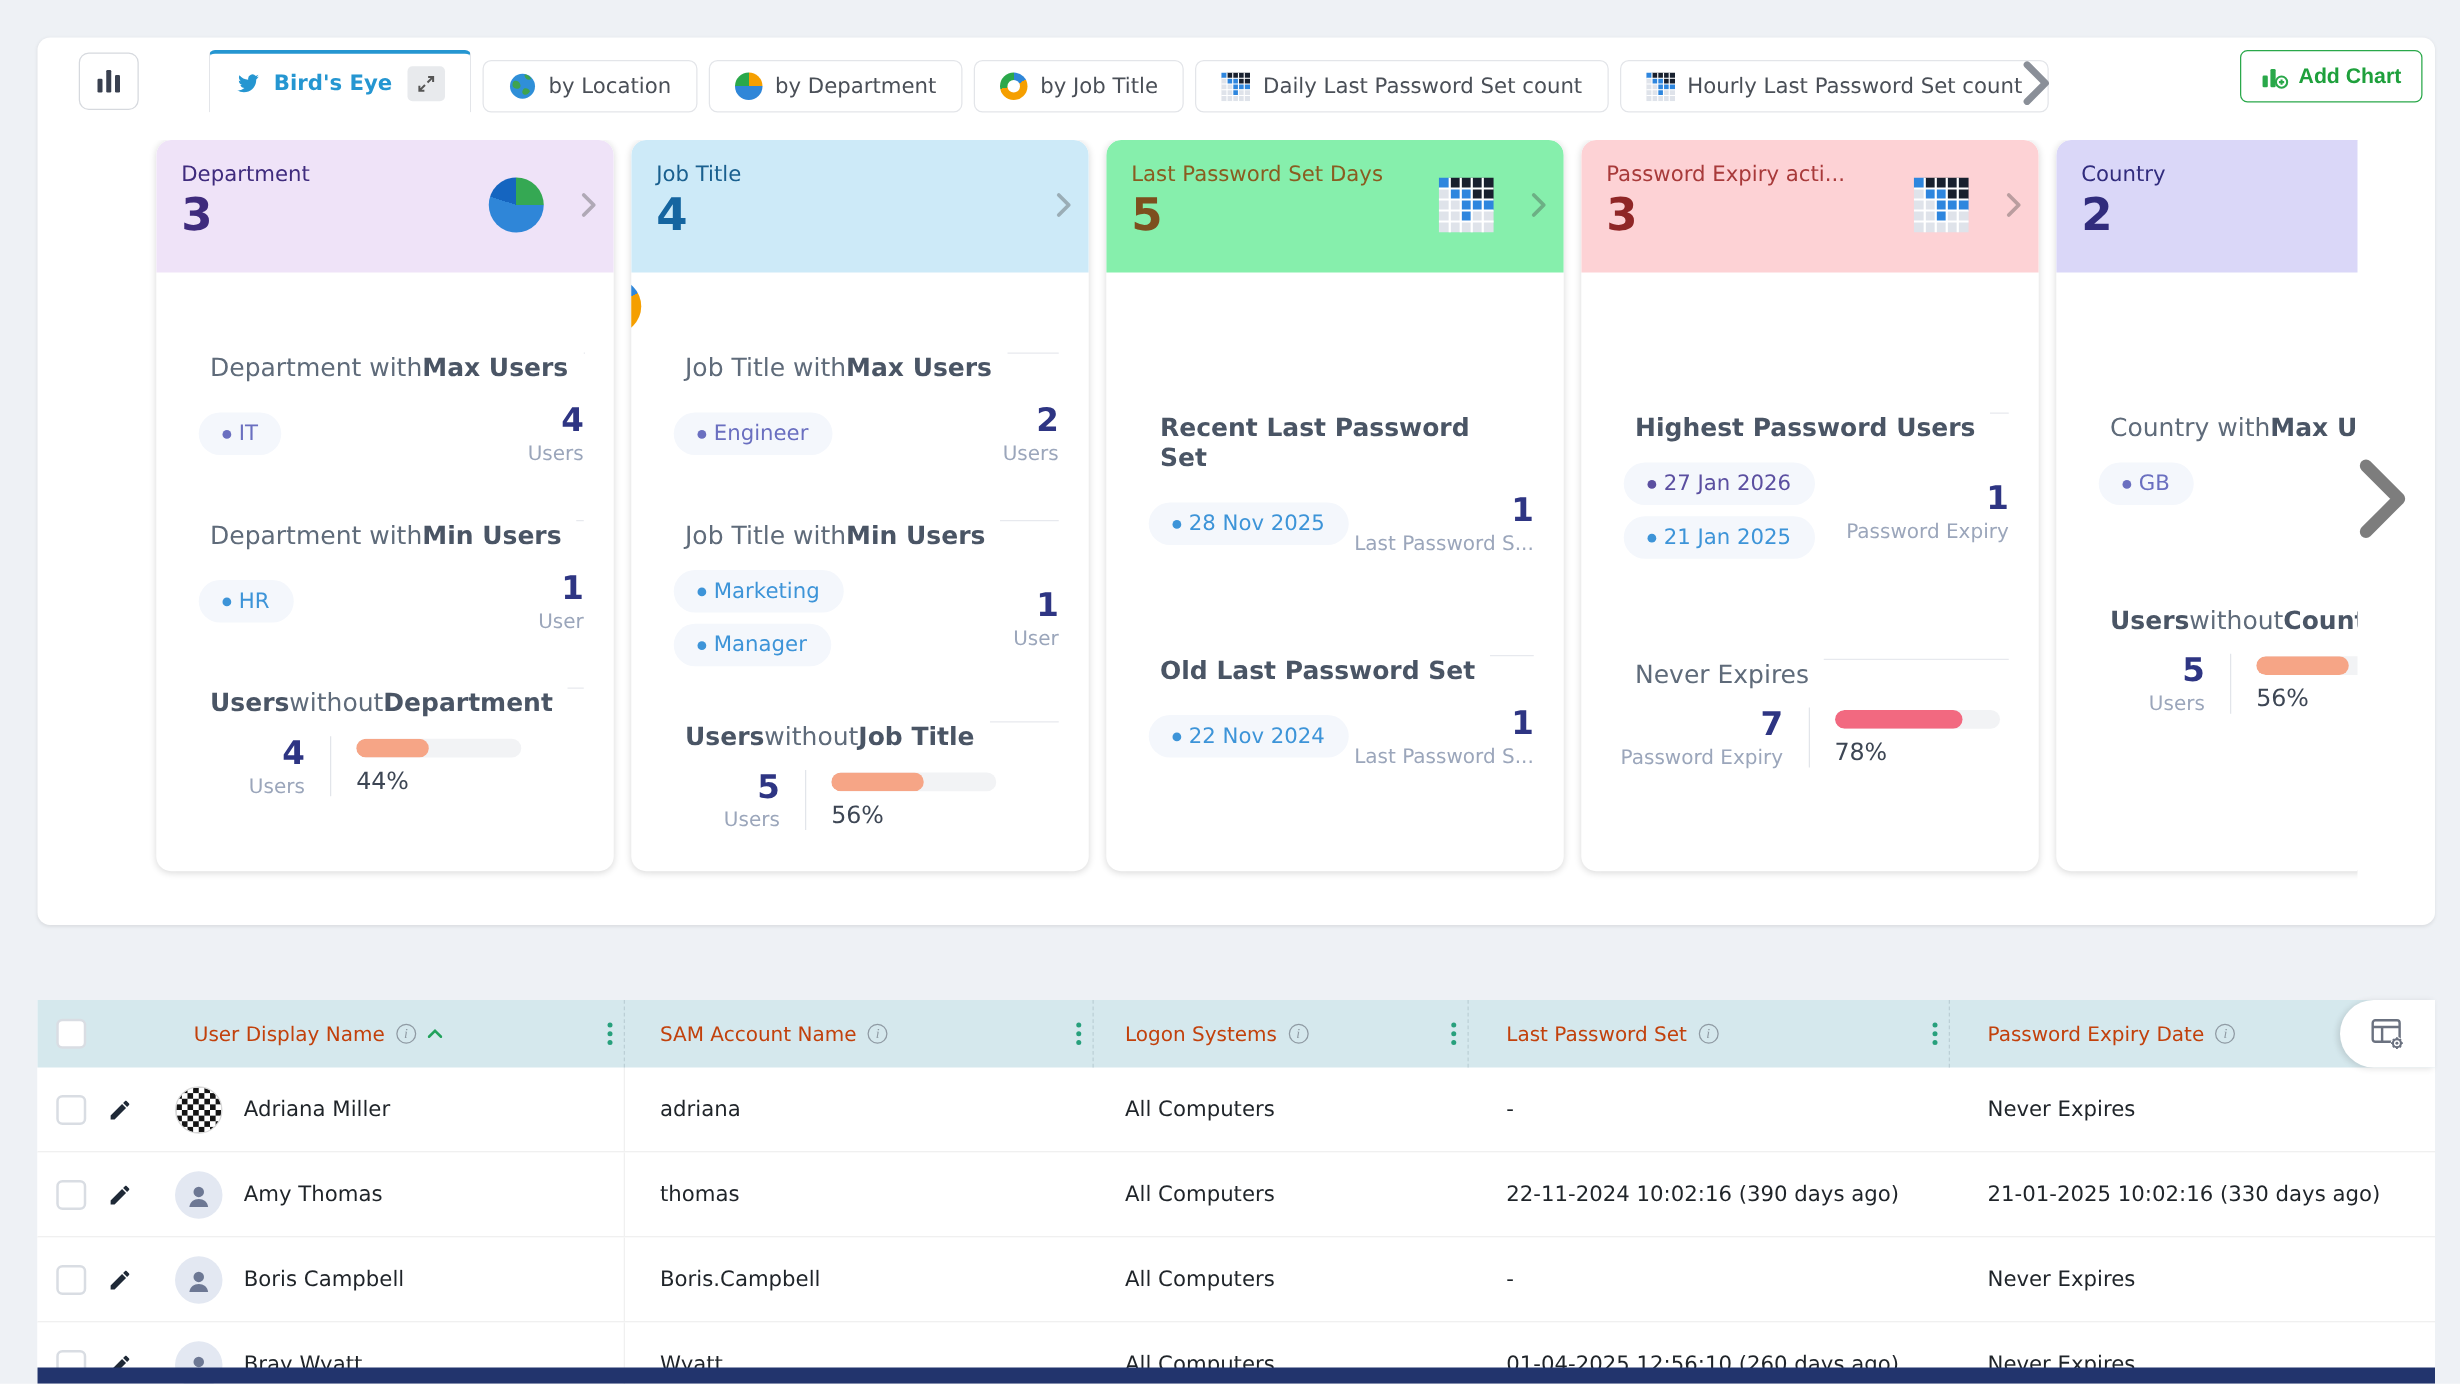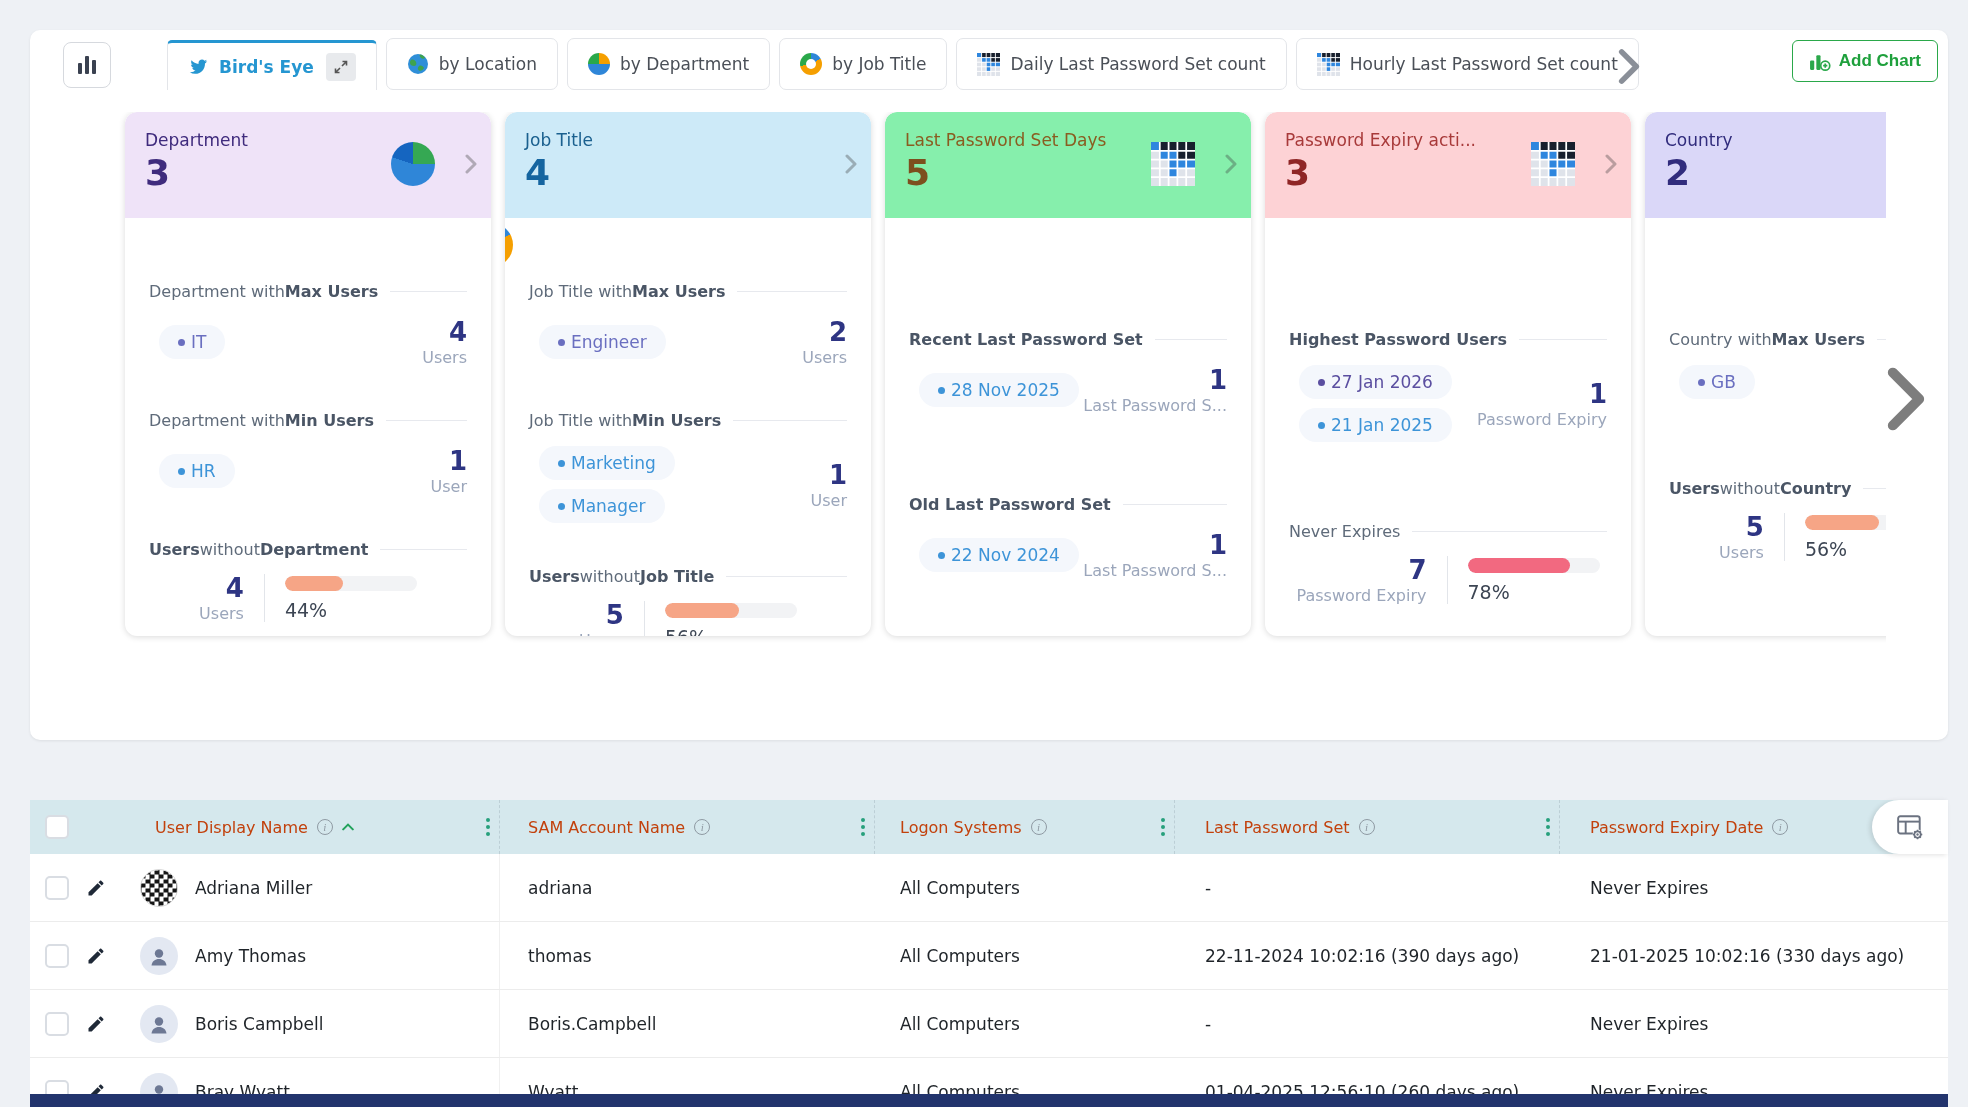--- a/index.html
+++ b/index.html
@@ -18,21 +18,21 @@
   .tabbar { display:flex; align-items:flex-end; padding:10px 14px 0 33px; height:60px; position:relative; }
   .icon-btn {
     width:48px; height:46px; border:1px solid #d6d9de; border-radius:8px; background:#fff;
     display:flex; align-items:center; justify-content:center; margin-right:56px; cursor:pointer; align-self:center;
   }
   .bars-icon { display:flex; align-items:flex-end; gap:3px; height:18px; }
   .bars-icon i { display:block; width:4px; background:#3a4150; border-radius:1px; }
   .bars-icon i:nth-child(1){height:11px;} .bars-icon i:nth-child(2){height:18px;} .bars-icon i:nth-child(3){height:14px;}
   .tabs { display:flex; gap:9px; align-items:flex-end; }
   .tab {
-    display:flex; align-items:center; gap:10px; height:52px; padding:0 20px;
+    display:flex; align-items:center; gap:10px; height:42px; padding:0 20px;
     background:#fff; border:1px solid #e3e5e9; border-radius:7px;
     font-size:17px; color:#4a4f57; white-space:nowrap; cursor:pointer;
   }
   .tab.active {
     border-top:3px solid #2596d1; border-bottom:none; border-radius:5px 5px 0 0;
     color:#2596d1; font-weight:700; height:50px;margin-top:36px;
   }
   .expand-box {
     width:30px; height:28px; background:#e8eaed; border-radius:4px;
     display:flex; align-items:center; justify-content:center; margin-left:2px;
@@ -45,21 +45,21 @@
   .tab-scroll-chev { position:absolute; top:18px; right:308px; color:#8a8f98; cursor:pointer; }
   .add-chart {
     position:absolute; top:10px; right:10px; height:42px; padding:0 16px;
     border:1.5px solid #2aa84a; border-radius:6px; background:#fff;
     display:flex; align-items:center; gap:8px; color:#1ea03c; font-weight:700; font-size:17px; cursor:pointer;
   }
   
   .cards-viewport { position:absolute; left:0; top:82px; width:1856px; height:610px; overflow:hidden; }
   .cards-row { display:flex; gap:14px; padding-left:95px; }
   .card {
-    width:366px; min-width:366px; height:524px; background:#fff; border-radius:12px;
+    width:366px; min-width:366px; height:585px; background:#fff; border-radius:12px;
     box-shadow:0 1px 6px rgba(0,0,0,.15); overflow:hidden; cursor:pointer;
   }
   .card-header { height:106px; padding:18px 20px; position:relative; border-radius:12px 12px 0 0; }
   .ch-purple { background:#efe3f8; } .ch-purple .card-title,.ch-purple .card-num{ color:#3f2b7d; }
   .ch-blue   { background:#cdeaf8; } .ch-blue .card-title{color:#1a608f;} .ch-blue .card-num{ color:#1565a0; }
   .ch-cream  { background:#86efac; } .ch-cream .card-title{color:#8a5c20;} .ch-cream .card-num{ color:#7d4f1e; }
   .ch-pink   { background:#fdd2d5; } .ch-pink .card-title{color:#a83a3a;} .ch-pink .card-num{ color:#8f2626; }
   .ch-lav    { background:#dad7f8; } .ch-lav .card-title,.ch-lav .card-num{ color:#312c7d; }
   .card-title { font-size:17px; }
   .card-num { font-size:36px; font-weight:700; margin-top:2px; }
@@ -67,21 +67,21 @@
   .pie-big { border-radius:50%;
     background:conic-gradient(#35a853 0 25%, #2f86d8 25% 80%, #1565c0 80% 100%); }
   .donut-big { border-radius:50%; position:relative;
     background:conic-gradient(#2f86d8 0 17%, #f59f00 17% 72%, #2aa84a 72% 100%); }
   .donut-big::after { content:""; position:absolute; inset:26%; background:#cdeaf8; border-radius:50%; }
   .card-chev { position:absolute; right:14px; top:42px; color:rgba(60,60,60,.35); }
   .card-body { padding:64px 24px 0; }
   .pad-lg { padding-top:112px; }
   .sec { margin-bottom:44px; }
   .pad-lg .sec { margin-bottom:80px; }
-  .sec-head { display:flex; align-items:center; font-size:16px; }
+  .sec-head { display:flex; align-items:flex-start; font-size:20px;margin-left:19px; }
   .ln { color:#5f6b7a; } .lb { color:#4a5565; font-weight:600; }
   .line { flex:1; height:1px; background:#e7e9ee; margin-left:12px; }
   .sec-content { display:flex; justify-content:space-between; align-items:center; margin-top:16px; padding-left:10px; }
   .pills-col { display:flex; flex-direction:column; gap:9px; }
   .pill {
     display:inline-flex; align-items:center; gap:6px; background:#f4f7fc;
     border-radius:19px; padding:7px 19px; font-size:17px; width:fit-content; cursor:pointer;
   }
   .pill .dot { width:7px; height:7px; border-radius:50%; }
   .pc-purple { color:#6a6fc0; } .pc-purple .dot{ background:#6a6fc0; }

